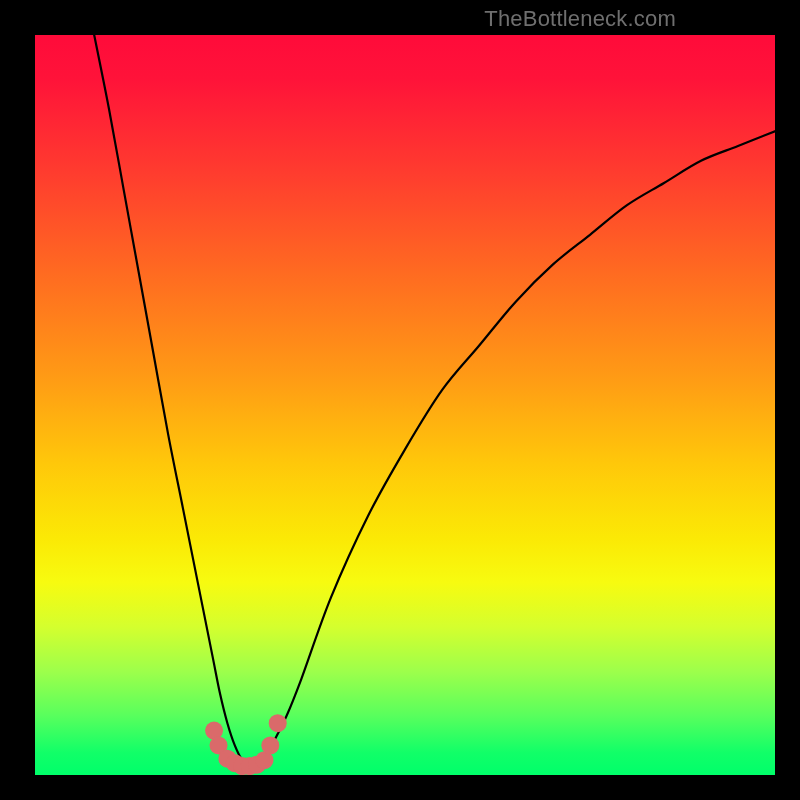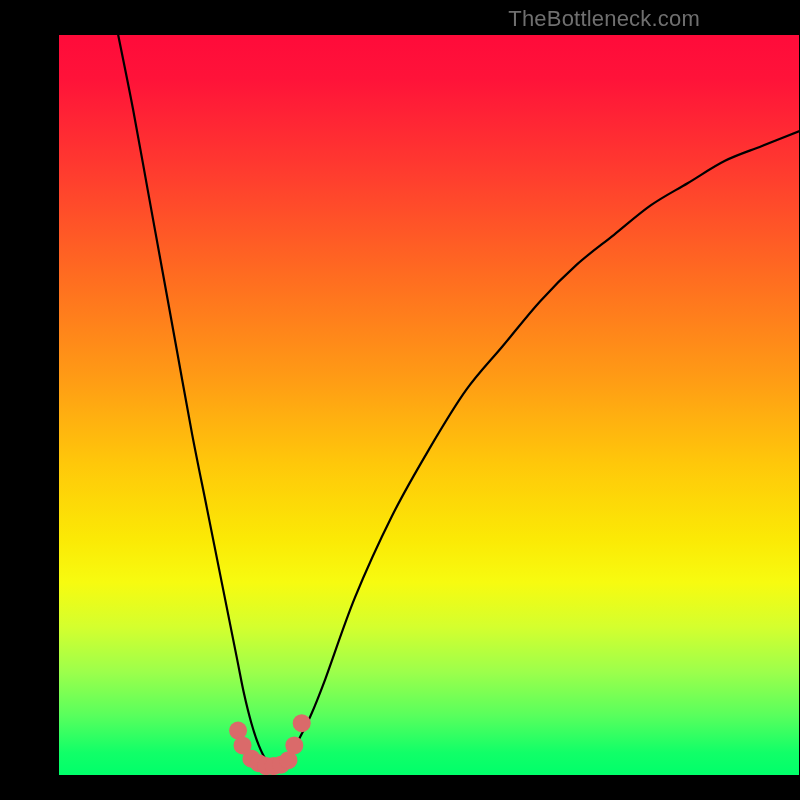--- a/index.html
+++ b/index.html
@@ -11,21 +11,20 @@
     font-family: Arial, Helvetica, sans-serif;
     overflow: hidden;
   }
   .frame {
     position: absolute;
     left: 0;
     top: 0;
     width: 688px;
     height: 800px;
     background: #000;
-    margin-left: 24px;
   }
   .plot-area {
     position: absolute;
     left: 35px;
     top: 35px;
     width: 740px;
     height: 740px;
     
     background: linear-gradient(to bottom,
       #ff0b3a 0%,

